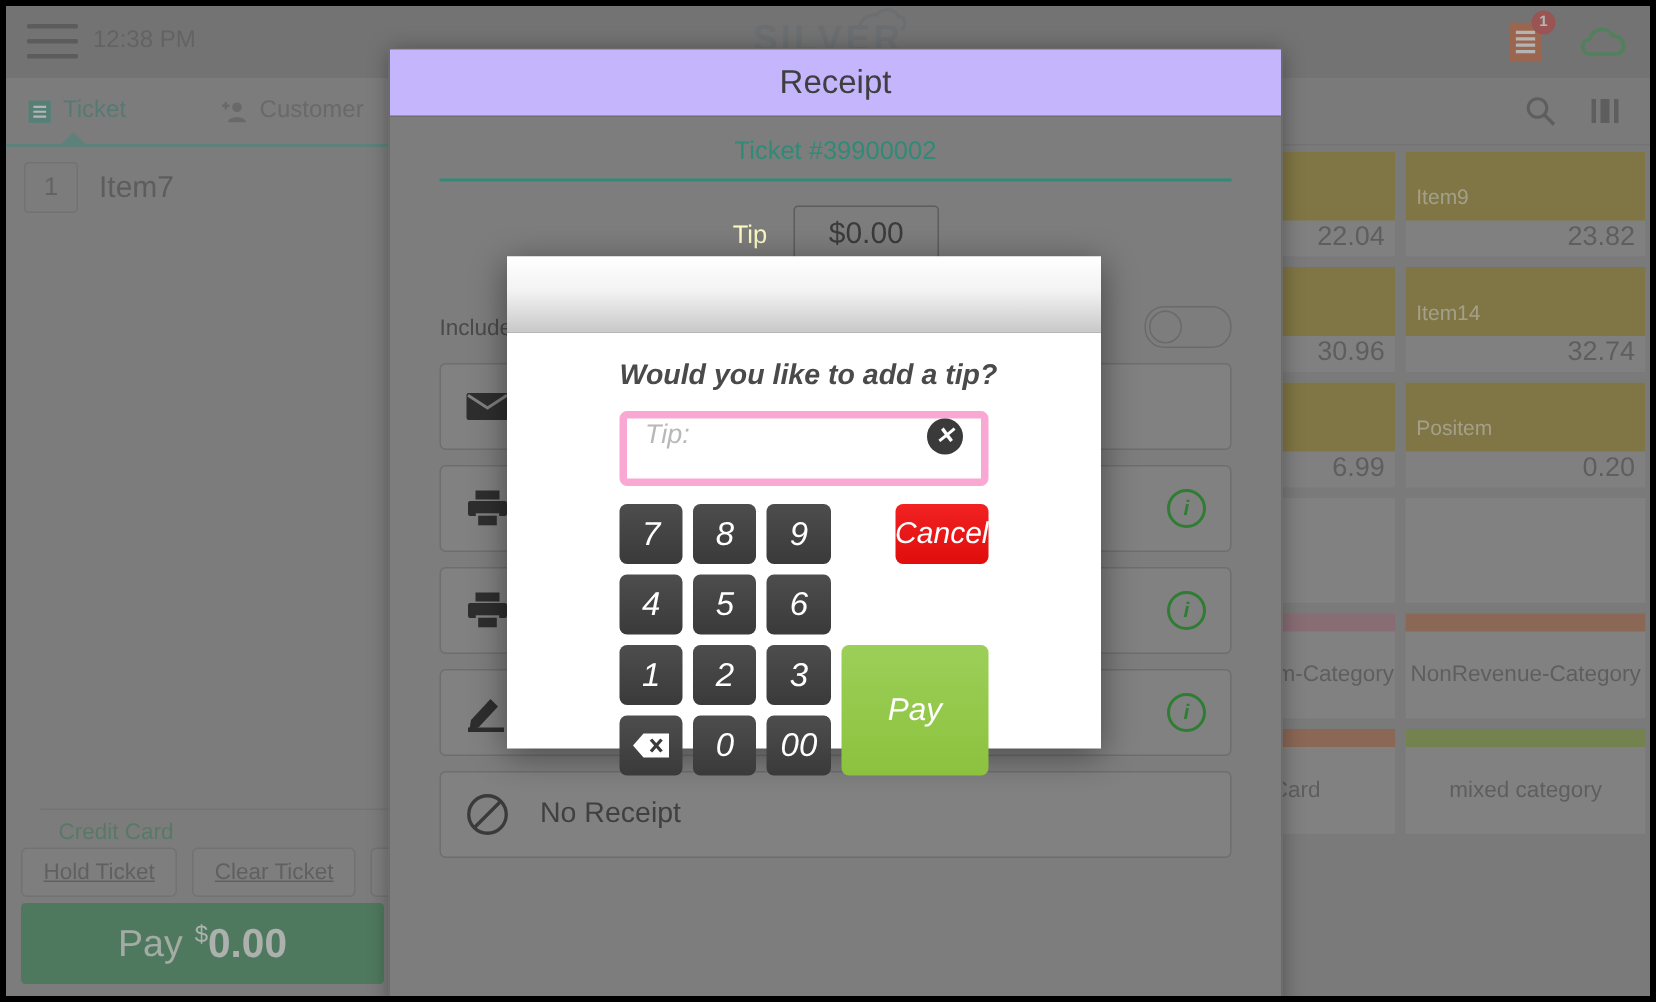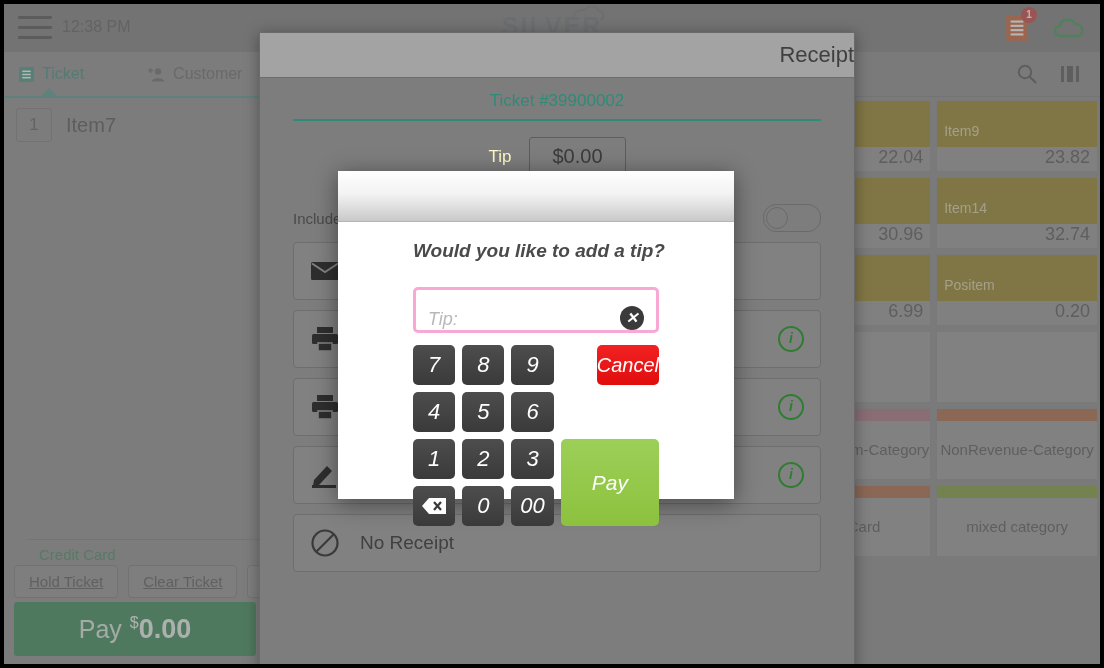--- a/index.html
+++ b/index.html
@@ -71,22 +71,22 @@
        padding-top:10px;cursor:pointer;}
   .cat .bar{position:absolute;left:0;right:0;top:0;height:12px;}
   .tile.plain{background:#8d8d8d;align-items:center;justify-content:center;font-size:15px;color:#3f3f3f;}
 
   
   #scrim{position:absolute;inset:0;background:rgba(120,120,120,0.55);}
 
   
   #receipt-modal{position:absolute;left:255px;top:28px;width:594px;height:640px;
                  background:#7d7d7d;border:1px solid #6a6a6a;box-shadow:0 2px 14px rgba(0,0,0,.35);}
-  .rm-head{height:44px;background:#a3a3a3;border-bottom:1px solid #6e6e6e;
-           display:flex;align-items:center;justify-content:flex-end;}
+  .rm-head{height:44px;background:#c4b5fd;border-bottom:1px solid #6e6e6e;
+           display:flex;align-items:center;justify-content:center;}
   .rm-head span{font-size:22px;color:#3f3f3f;}
   .rm-ticket{text-align:center;font-size:17px;color:#2f8b77;padding:13px 0 8px;}
   .rm-rule{height:2px;background:#2f8b77;margin:0 33px 16px;}
   .rm-tiprow{display:flex;align-items:center;justify-content:center;gap:18px;margin-bottom:28px;}
   .rm-tiprow .lbl{font-size:17px;color:#fef9c3;}
   .rm-tipbox{border:1px solid #5d5d5d;border-radius:3px;padding:7px 22px;font-size:20px;color:#3b3b3b;cursor:pointer;}
   .rm-include{font-size:15px;color:#4a4a4a;padding:0 33px;display:flex;align-items:center;
               justify-content:space-between;margin-bottom:10px;}
   .toggle{width:56px;height:26px;border:1px solid #6a6a6a;border-radius:13px;position:relative;cursor:pointer;}
   .toggle i{position:absolute;left:2px;top:2px;width:20px;height:20px;border-radius:50%;
@@ -97,22 +97,22 @@
   .rm-opt .txt{flex:1;font-size:19px;color:#404040;}
   .info-i{width:22px;height:22px;border-radius:50%;border:2px solid #2f7d32;color:#2f7d32;
           font-size:14px;font-weight:bold;line-height:20px;text-align:center;font-style:italic;}
 
   
   #tip-dialog{position:absolute;left:334px;top:167px;width:396px;height:328px;
               background:#fff;box-shadow:0 4px 22px rgba(0,0,0,.45);font-style:italic;}
   .td-head{height:50px;background:linear-gradient(180deg,#ffffff 0%,#f3f3f3 45%,#c9c9c9 100%);
            border-bottom:1px solid #b5b5b5;}
   .td-title{font-size:19px;font-weight:bold;color:#4a4a4a;padding:18px 0 0 75px;}
-  .td-input{margin:25px 75px 0;height:40px;border:3px solid #f9a8d4;border-radius:5px;
-            display:flex;align-items:flex-end;padding:0 12px;}
+  .td-input{margin:12px 75px 0;height:40px;border:5px solid #f9a8d4;border-radius:5px;
+            display:flex;align-items:flex-start;padding:0 12px;}
   .td-input .ph{flex:1;font-size:18px;color:#b8b8b8;}
   .clear-x{width:24px;height:24px;border-radius:50%;background:#3a3a3a;color:#fff;
            font-size:15px;font-weight:bold;line-height:24px;text-align:center;cursor:pointer;}
   .keypad{margin:12px 75px 0;display:grid;grid-template-columns:repeat(4,1fr);
           grid-template-rows:repeat(4,40px);gap:7px;}
   .key{background:linear-gradient(180deg,#4d4d4d 0%,#3a3a3a 100%);border-radius:5px;
        color:#fff;font-size:22px;display:flex;align-items:center;justify-content:center;cursor:pointer;}
   .key.cancel{background:linear-gradient(180deg,#f22222 0%,#e00d0d 100%);font-size:20px;margin-left:36px;}
   .key.notip{background:linear-gradient(180deg,#7e8489 0%,#565b60 100%);font-size:20px;margin-top:48px;}
   .key.pay{background:linear-gradient(180deg,#9ccf58 0%,#8cc23e 100%);font-size:21px;

